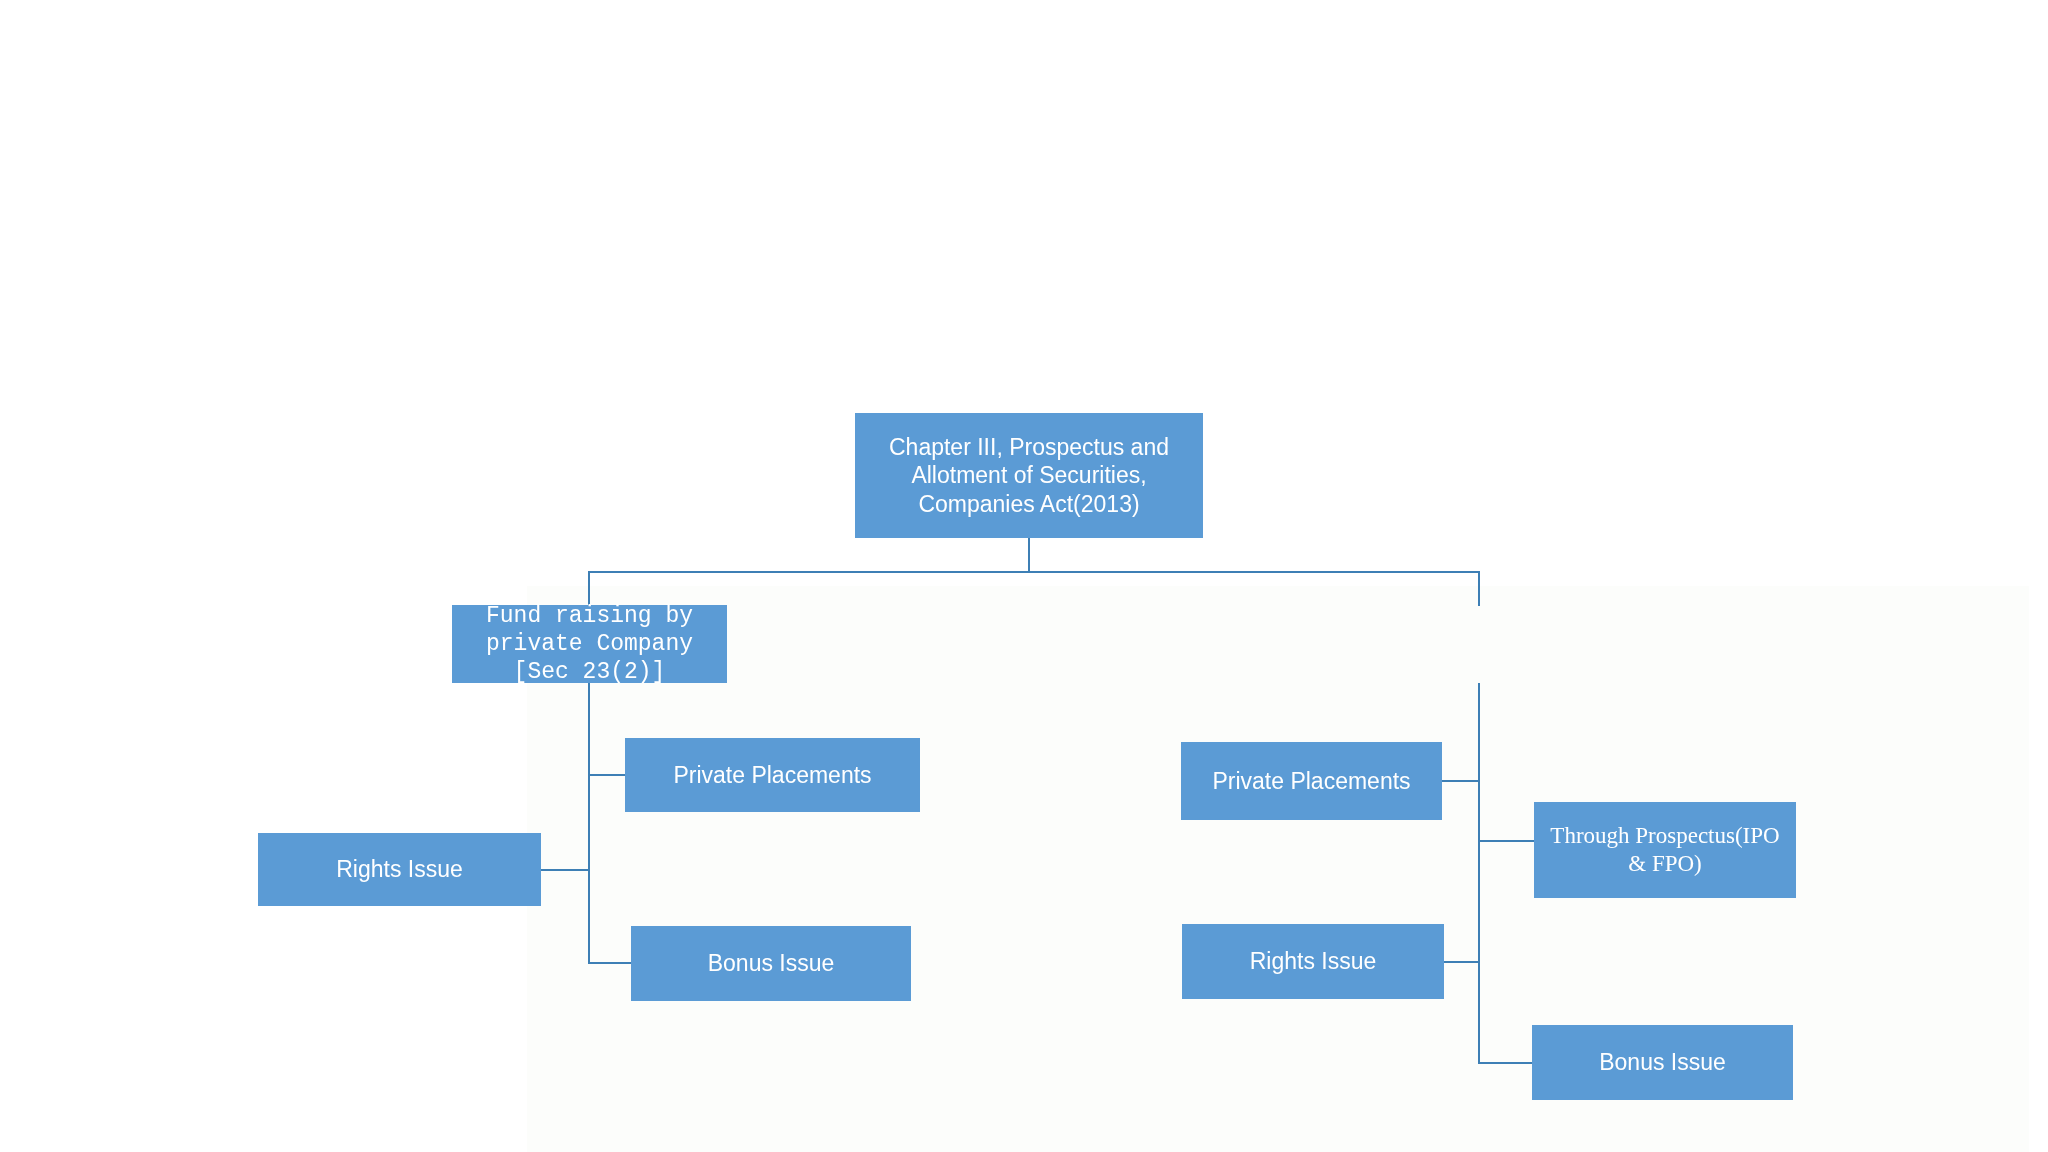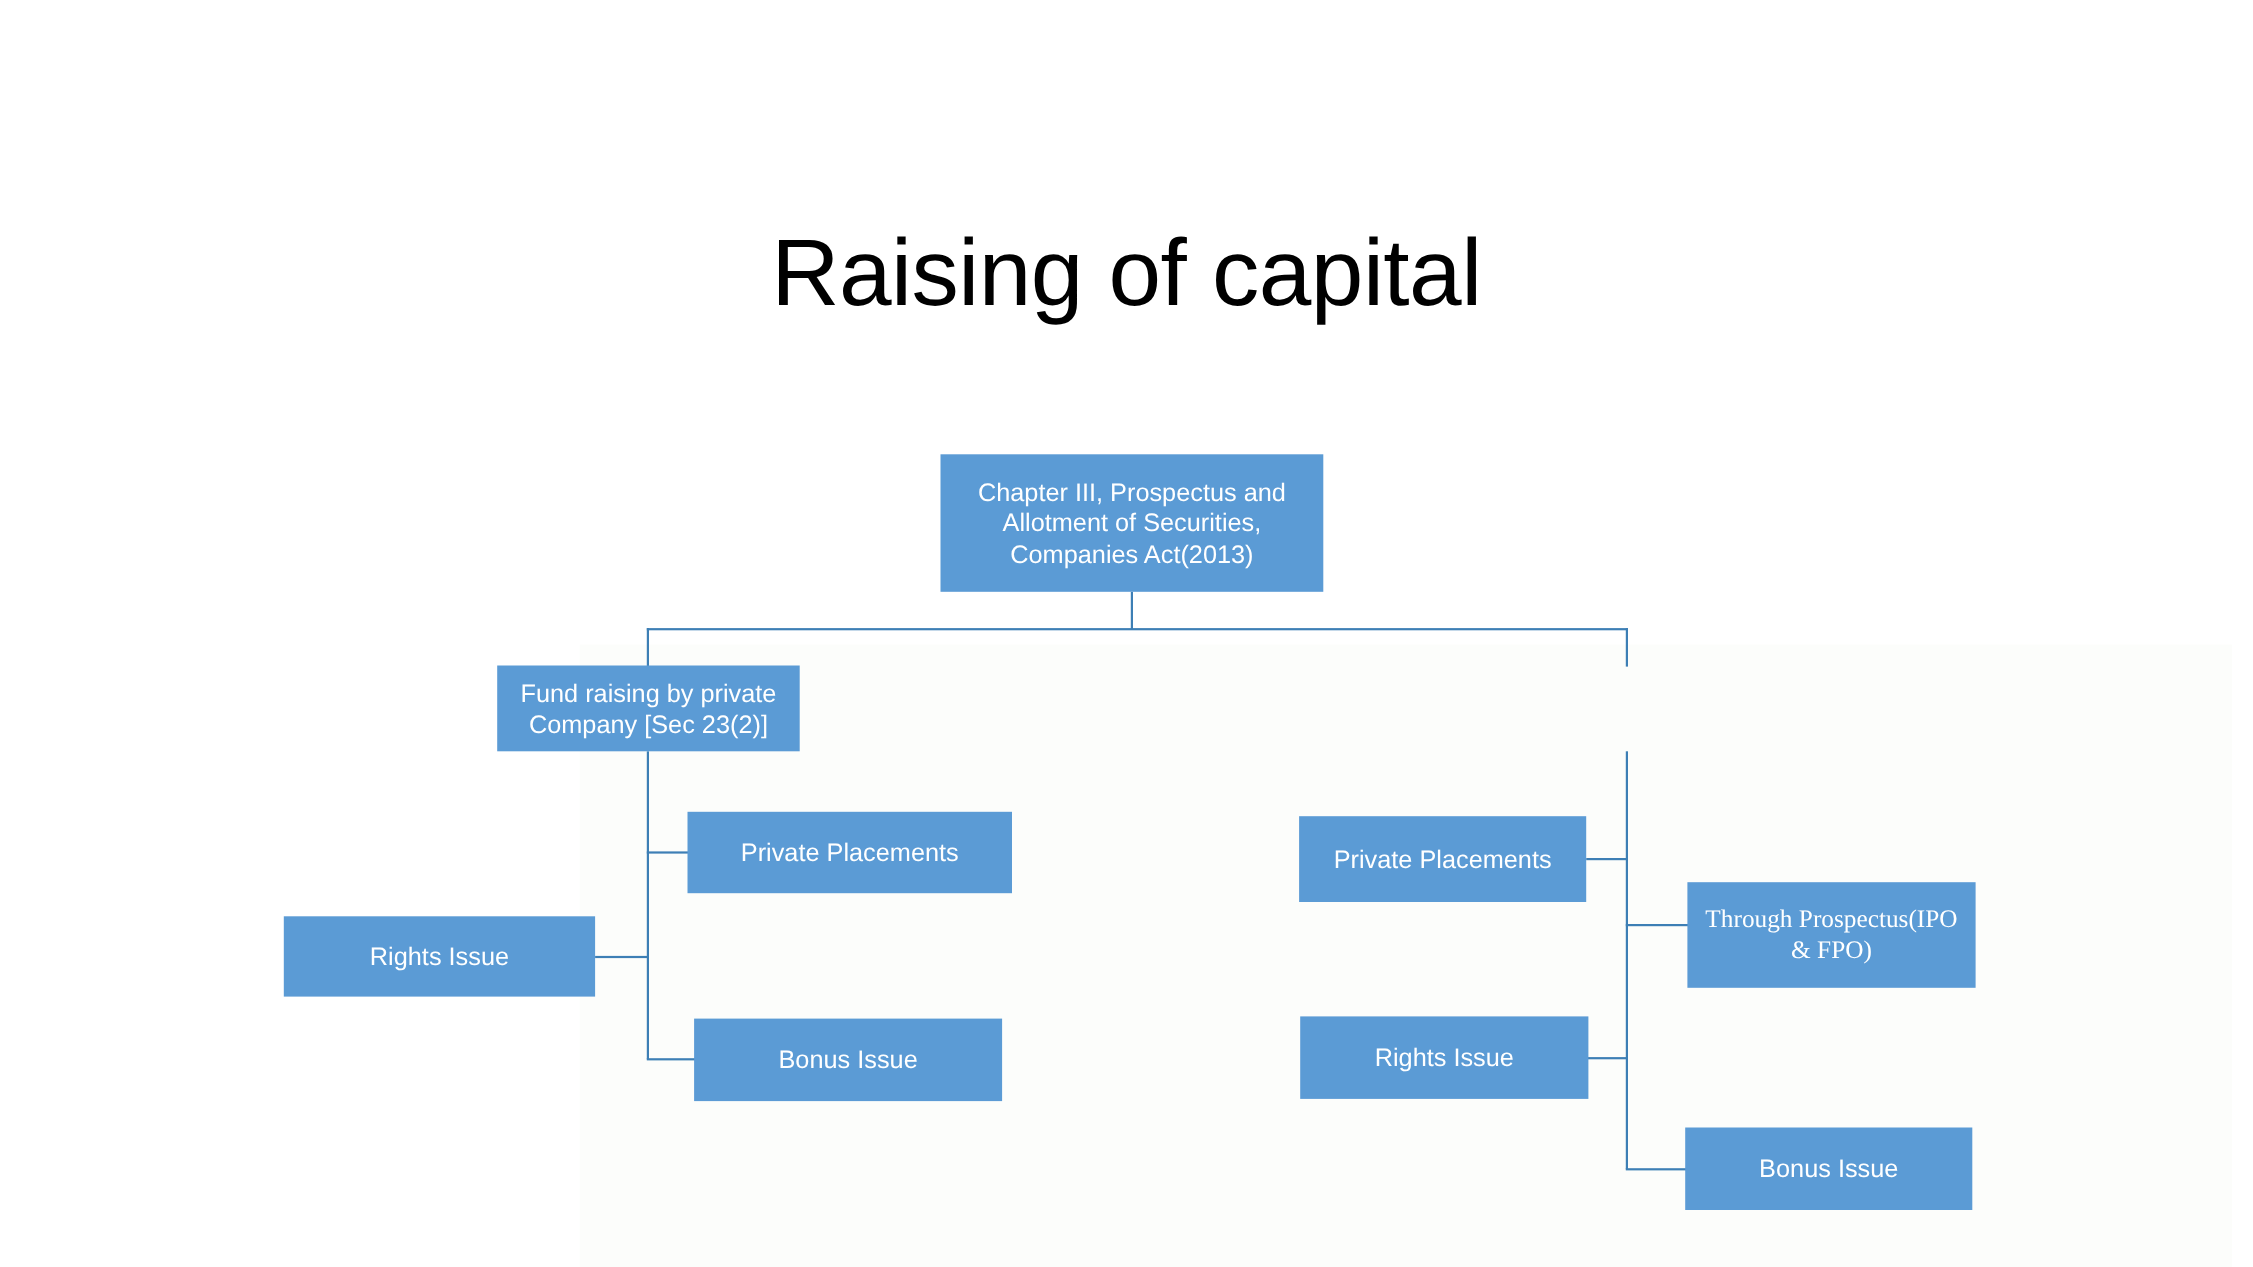--- a/index.html
+++ b/index.html
@@ -65,43 +65,40 @@
     text-align: center;
     box-sizing: border-box;
     padding: 15px 8px;
     font-family: "Liberation Sans", sans-serif;
     line-height: 1.22;
     font-weight: 400;
   }
   .node span { display: block; width: 100%; }
 
   #node-root      { left: 855px;  top: 413px;  width: 348px; height: 125px; font-size: 23px; }
-  #node-private   { left: 452px;  top: 605px;  width: 275px; height: 78px;  font-size: 23px; }
+  #node-private   { left: 452px;  top: 605px;  width: 275px; height: 78px;  font-size: 23px; font-family: Liberation Mono, monospace; }
   #node-public    { left: 1343px; top: 605px;  width: 272px; height: 78px;  font-size: 23px; }
 
   #node-l-pp      { left: 625px;  top: 738px;  width: 295px; height: 74px;  font-size: 23px; }
   #node-l-ri      { left: 258px;  top: 833px;  width: 283px; height: 73px;  font-size: 23px; }
   #node-l-bi      { left: 631px;  top: 926px;  width: 280px; height: 75px;  font-size: 23px; }
 
   #node-r-pp      { left: 1181px; top: 742px;  width: 261px; height: 78px;  font-size: 23px; }
   #node-r-tp      { left: 1534px; top: 802px;  width: 262px; height: 96px;  font-size: 23px;
                     font-family: Liberation Serif, serif; }
   #node-r-ri      { left: 1182px; top: 924px;  width: 262px; height: 75px;  font-size: 23px; }
   #node-r-bi      { left: 1532px; top: 1025px; width: 261px; height: 75px;  font-size: 23px; }
 </style>
 </head>
 <body>
 
 <div id="slide">
 
   <div id="smartart-panel"></div>
 
-  <div id="slide-title">
-    <span>Raising of capital</span>
-  </div>
 
   <div class="conn conn-v" style="left:1028px; top:538px; height:34px;"></div>
 
   <div class="conn conn-h" style="left:588px; top:571px; width:892px;"></div>
 
   <div class="conn conn-v" style="left:588px; top:571px; height:35px;"></div>
 
   <div class="conn conn-v" style="left:1478px; top:571px; height:35px;"></div>
 
   <div class="conn conn-v" style="left:588px; top:683px; height:280px;"></div>

